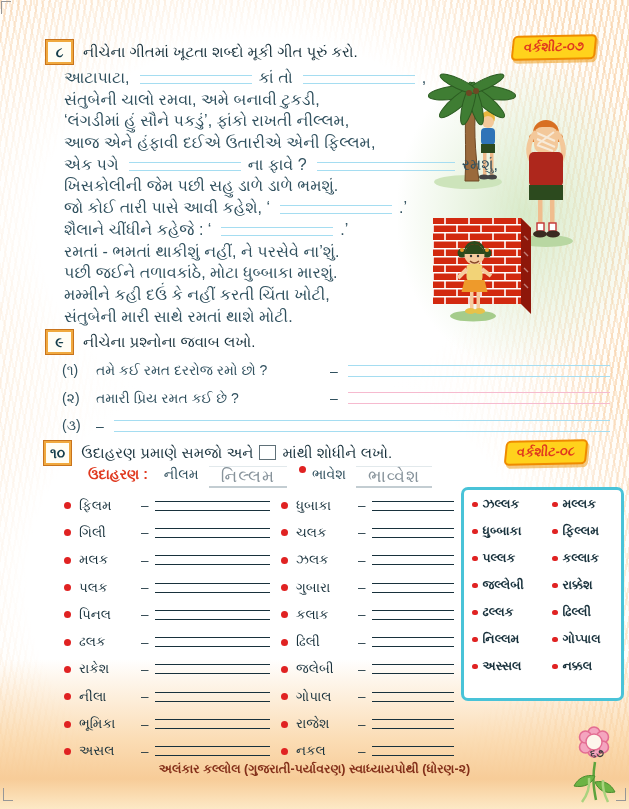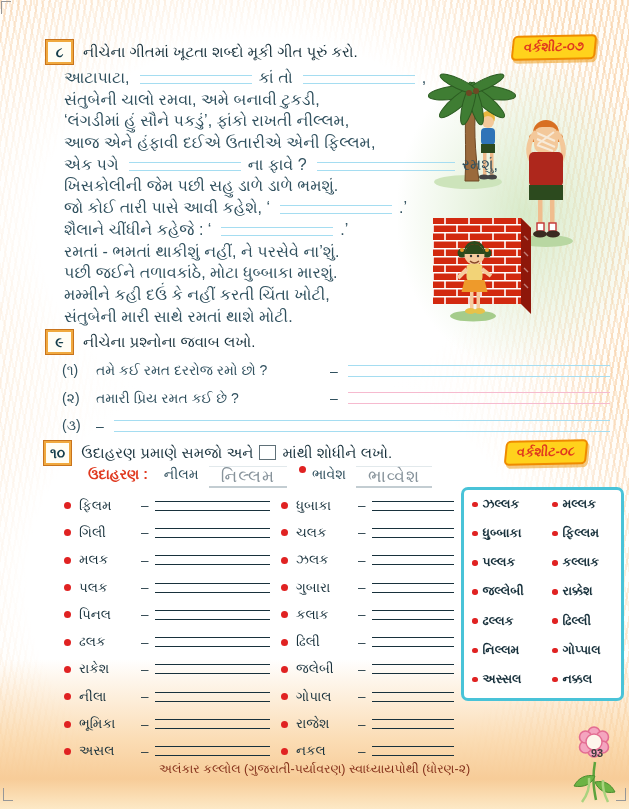--- a/index.html
+++ b/index.html
@@ -65,30 +65,30 @@
   .wordcol{position:absolute;z-index:4;display:flex;flex-direction:column}
   #leftcol{left:64px;top:492px;width:206px}
   #midcol{left:281px;top:492px;width:173px}
   .w-row{display:flex;align-items:center;height:27.3px;font-size:13.5px;color:var(--heading-text)}
   .w-row .bullet{margin-right:8px}
   .w-word{width:62px;flex:0 0 auto}
   .w-dash{margin-right:6px}
   .w-line{flex:1;height:10px;border-top:1.5px solid;border-bottom:1.5px solid}
 
   #wordbox{position:absolute;left:461px;top:487px;width:163px;height:214px;z-index:4;background:#fff;
-      border:3px solid var(--box-border);border-radius:7px;padding:7px 6px 11px 8px;
+      border:3px solid var(--box-border);border-radius:7px;padding:7px 6px 24px 8px;
       display:flex;flex-direction:column;justify-content:space-between}
   .b-row{display:flex}
   .b-cell{display:flex;align-items:center;font-size:12.5px;font-weight:bold;color:var(--heading-text)}
   .b-cell .bullet{width:5.5px;height:5.5px;margin-right:5px}
   .b-cell:first-child{flex:0 0 80px}
   .b-cell:last-child{flex:1}
 
   #footer{position:absolute;left:0;right:0;top:762px;text-align:center;z-index:4;
-      font-size:12.5px;font-weight:normal;color:var(--footer-text)}
+      font-size:12.5px;font-weight:bold;color:var(--footer-text)}
 
   .ill{position:absolute}
   #ill-tree{left:418px;top:46px;z-index:2}
   #ill-kid{left:514px;top:118px;z-index:2}
   #ill-wall{left:427px;top:208px;z-index:3}
   #flower{left:568px;top:724px;z-index:5}
   .pagenum{position:absolute;left:584px;top:747px;width:26px;z-index:6;text-align:center;
       font-size:11px;font-weight:bold;color:#3d3d3d}
 </style>
 </head>
@@ -457,14 +457,14 @@
         <circle cx="26" cy="9" r="6"></circle>
           <circle cx="34.5" cy="13" r="6"></circle>
           <circle cx="34.5" cy="23" r="6"></circle>
         <circle cx="26" cy="27" r="6"></circle>
           <circle cx="17.5" cy="23" r="6"></circle>
           <circle cx="17.5" cy="13" r="6"></circle>
       </g>
       <circle cx="26" cy="18" r="8" fill="#fdf6ec" stroke="#e36d92" stroke-width="1.4"></circle>
     </svg>
   </div>
-  <div class="pagenum">93</div>
+  <div class="pagenum">૬૭</div>
 </div>
 
 </body></html>

